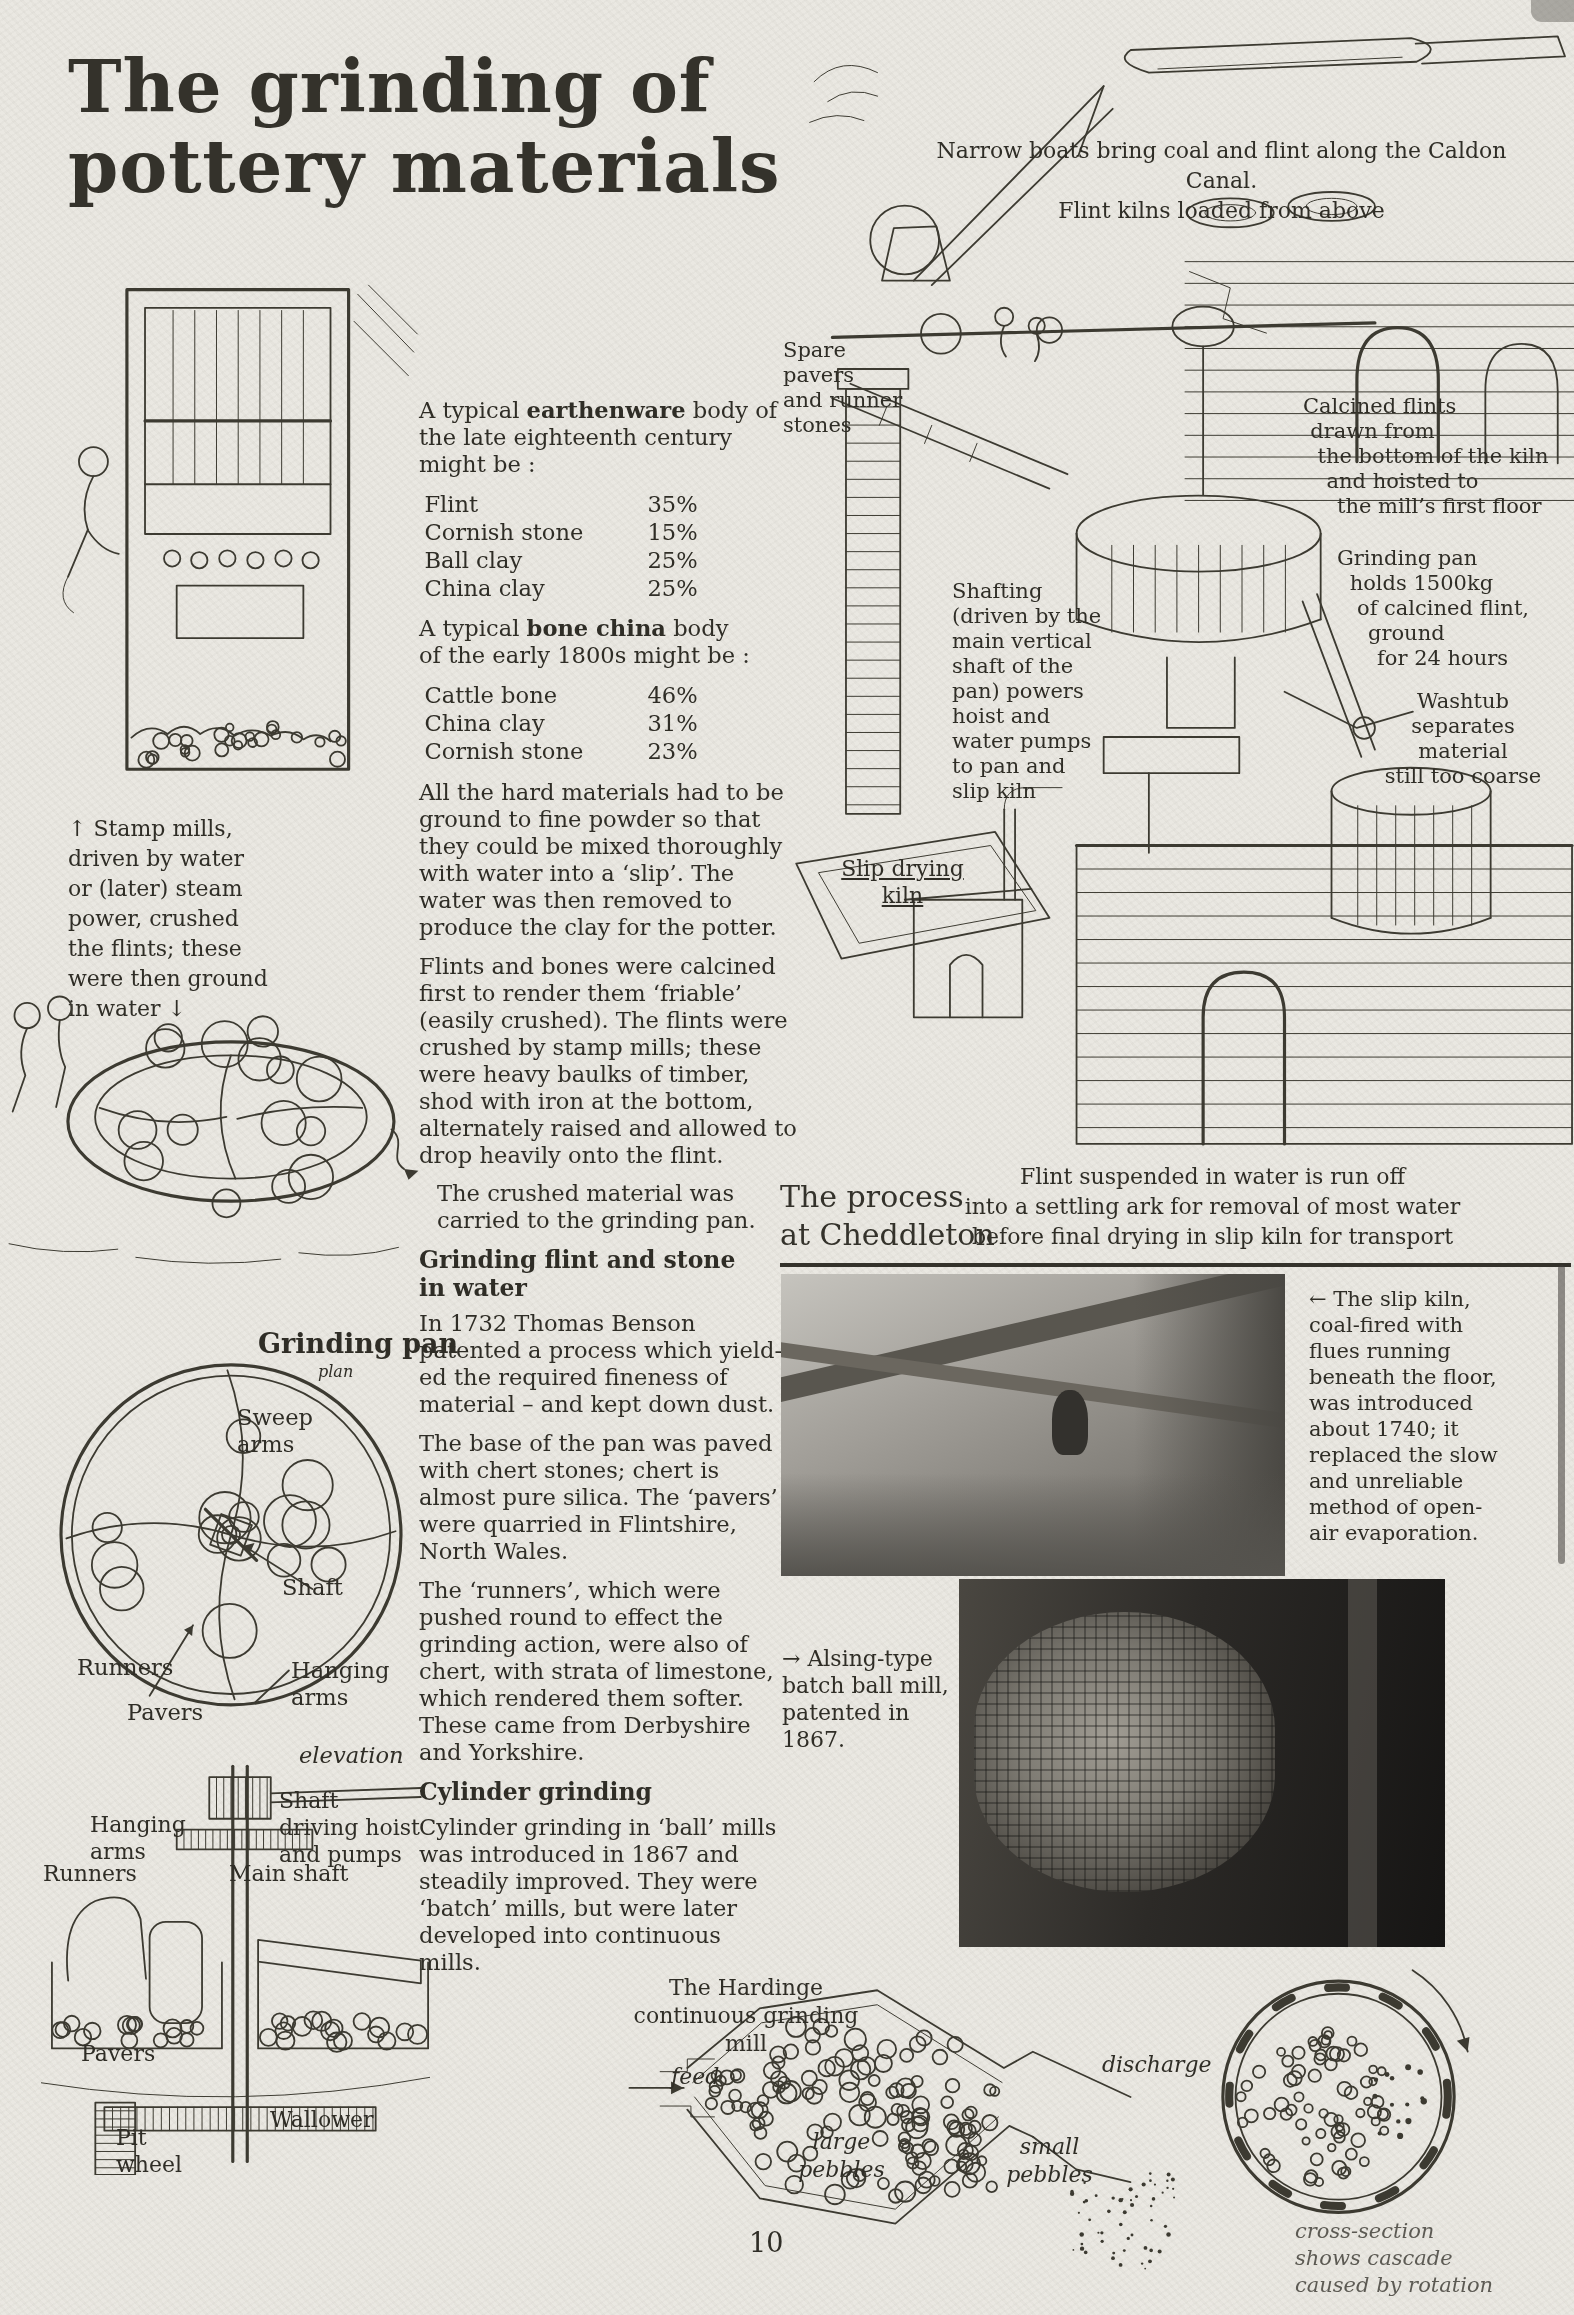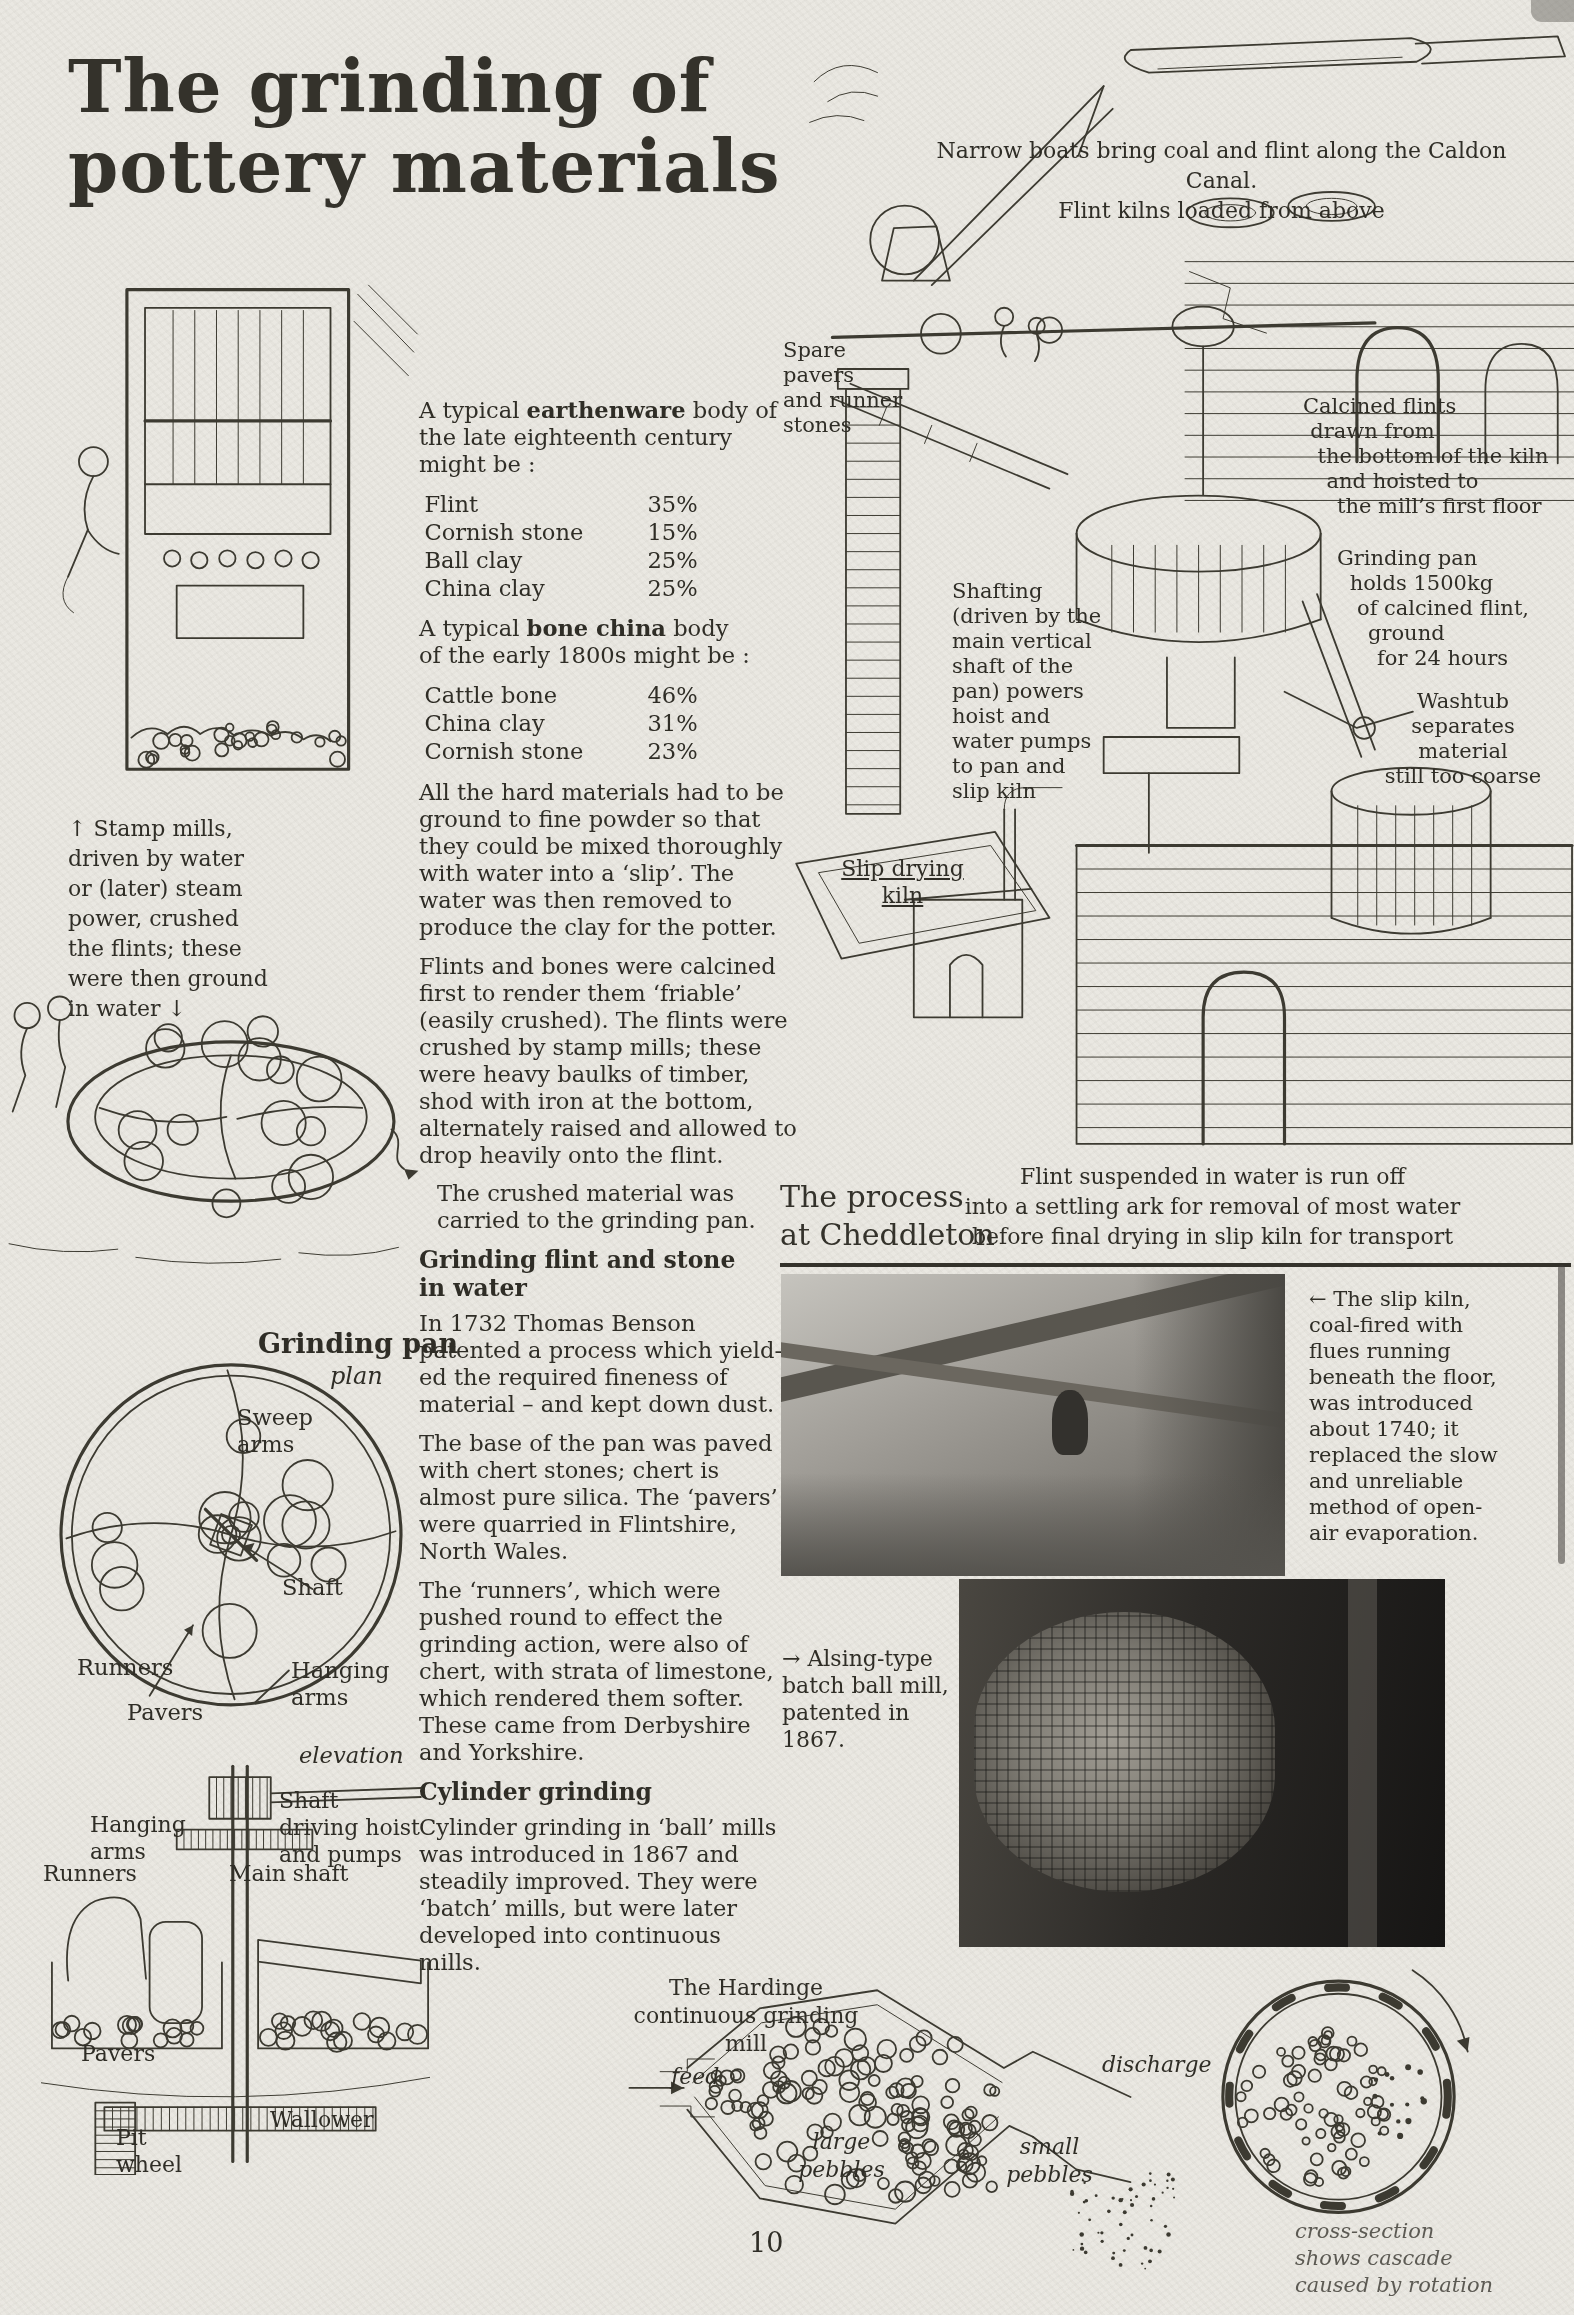--- a/index.html
+++ b/index.html
@@ -492,21 +492,21 @@
       <circle cx="210" cy="252" r="10"></circle>
       <line x1="170" y1="252" x2="250" y2="252" transform="rotate(45 210 252)" class="thick"></line>
       <line x1="300" y1="312" x2="224" y2="264"></line>
       <path d="M224,264 l12,-3 -5,11 z" class="fill-dark"></path>
       <line x1="120" y1="430" x2="168" y2="352"></line>
       <path d="M168,352 l-1,12 -9,-7 z" class="fill-dark"></path>
       <line x1="274" y1="402" x2="236" y2="438"></line>
     </g>
   </svg>
   <div class="abs" style="left:258px;top:1328px;font-size:27px;font-weight:bold;white-space:nowrap;">Grinding pan</div>
-  <div class="abs ital" style="left:330px;top:1362px;font-size:24px;">plan</div>
+  <div class="abs ital" style="left:318px;top:1362px;font-size:16px;">plan</div>
   <div class="abs lbl25 pre" style="left:237px;top:1404px;">Sweep
 arms</div>
   <div class="abs lbl25" style="left:282px;top:1574px;">Shaft</div>
   <div class="abs lbl25" style="left:77px;top:1654px;">Runners</div>
   <div class="abs lbl25 pre" style="left:291px;top:1657px;">Hanging
 arms</div>
   <div class="abs lbl25" style="left:127px;top:1699px;">Pavers</div>
 
   <svg class="abs" style="left:41px;top:1750px;" width="389" height="425" viewBox="0 0 430 470">
     <g class="sk">

